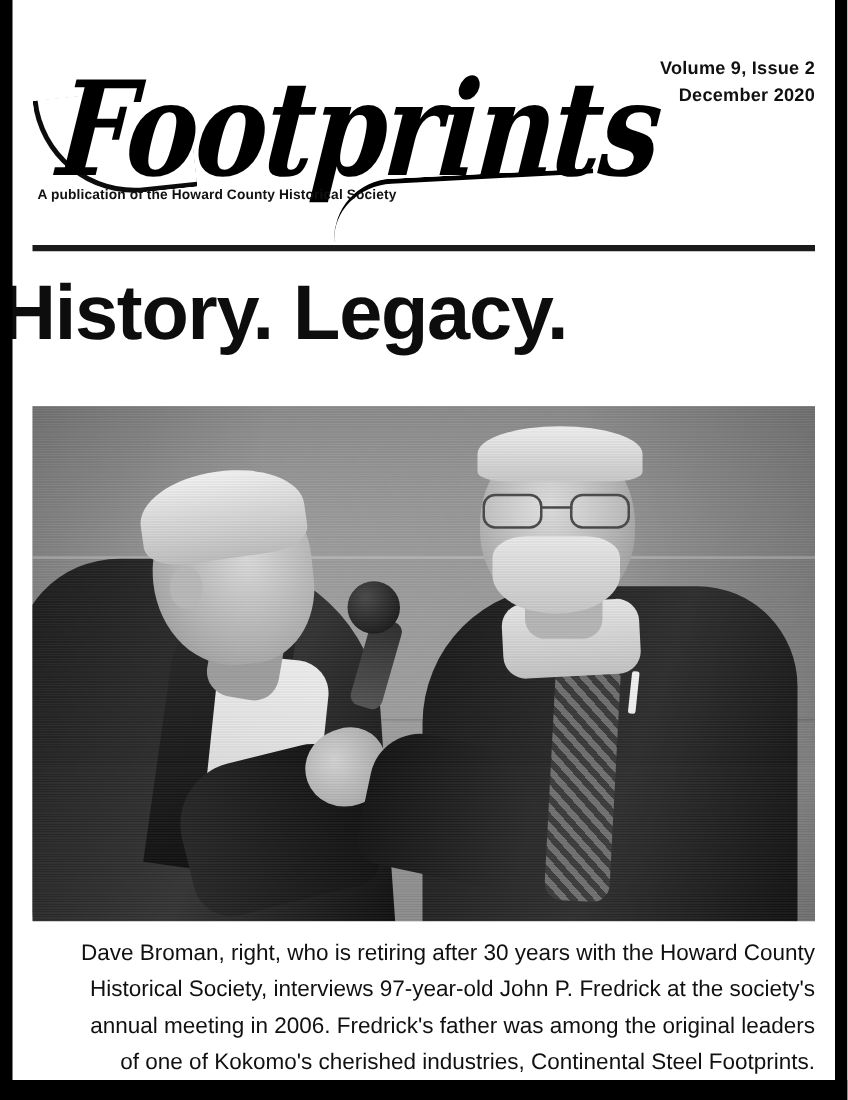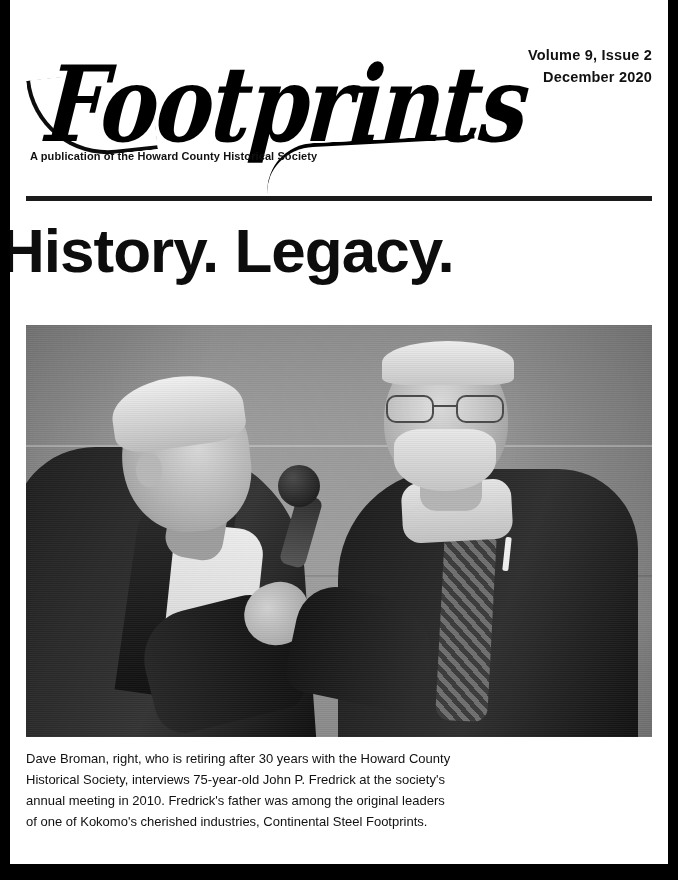--- a/index.html
+++ b/index.html
@@ -402,22 +402,22 @@
       repeating-linear-gradient(0deg, rgba(255,255,255,0.035) 0 1px, rgba(0,0,0,0.035) 1px 2px);
     pointer-events: none;
   }
 
   
   .caption {
     position: absolute;
     left: 26px;
     right: 26px;
     top: 748px;
-    text-align: left;
-    font-size: 13px;
+    text-align: right;
+    font-size: 18px;
     line-height: 1.62;
     color: #111;
   }
   .caption .cap-line { display: block; }
 
   .bottom-bar {
     position: absolute;
     left: 0;
     right: 0;
     bottom: 0;
@@ -493,21 +493,21 @@
       </div>
       <div class="mr-arm"></div>
       <div class="mr-pen"></div>
     </div>
 
     <div class="photo-grain"></div>
   </div>
 
   <div class="caption">
     <span class="cap-line">Dave Broman, right, who is retiring after 30 years with the Howard County</span>
-    <span class="cap-line">Historical Society, interviews 75-year-old John P. Fredrick at the society's</span>
-    <span class="cap-line">annual meeting in 2010. Fredrick's father was among the original leaders</span>
+    <span class="cap-line">Historical Society, interviews 97-year-old John P. Fredrick at the society's</span>
+    <span class="cap-line">annual meeting in 2006. Fredrick's father was among the original leaders</span>
     <span class="cap-line">of one of Kokomo's cherished industries, Continental Steel Footprints.</span>
   </div>
 
   <div class="side-bar-l"></div>
   <div class="side-bar-r"></div>
   <div class="bottom-bar"></div>
 </div>
 
 </body></html>

